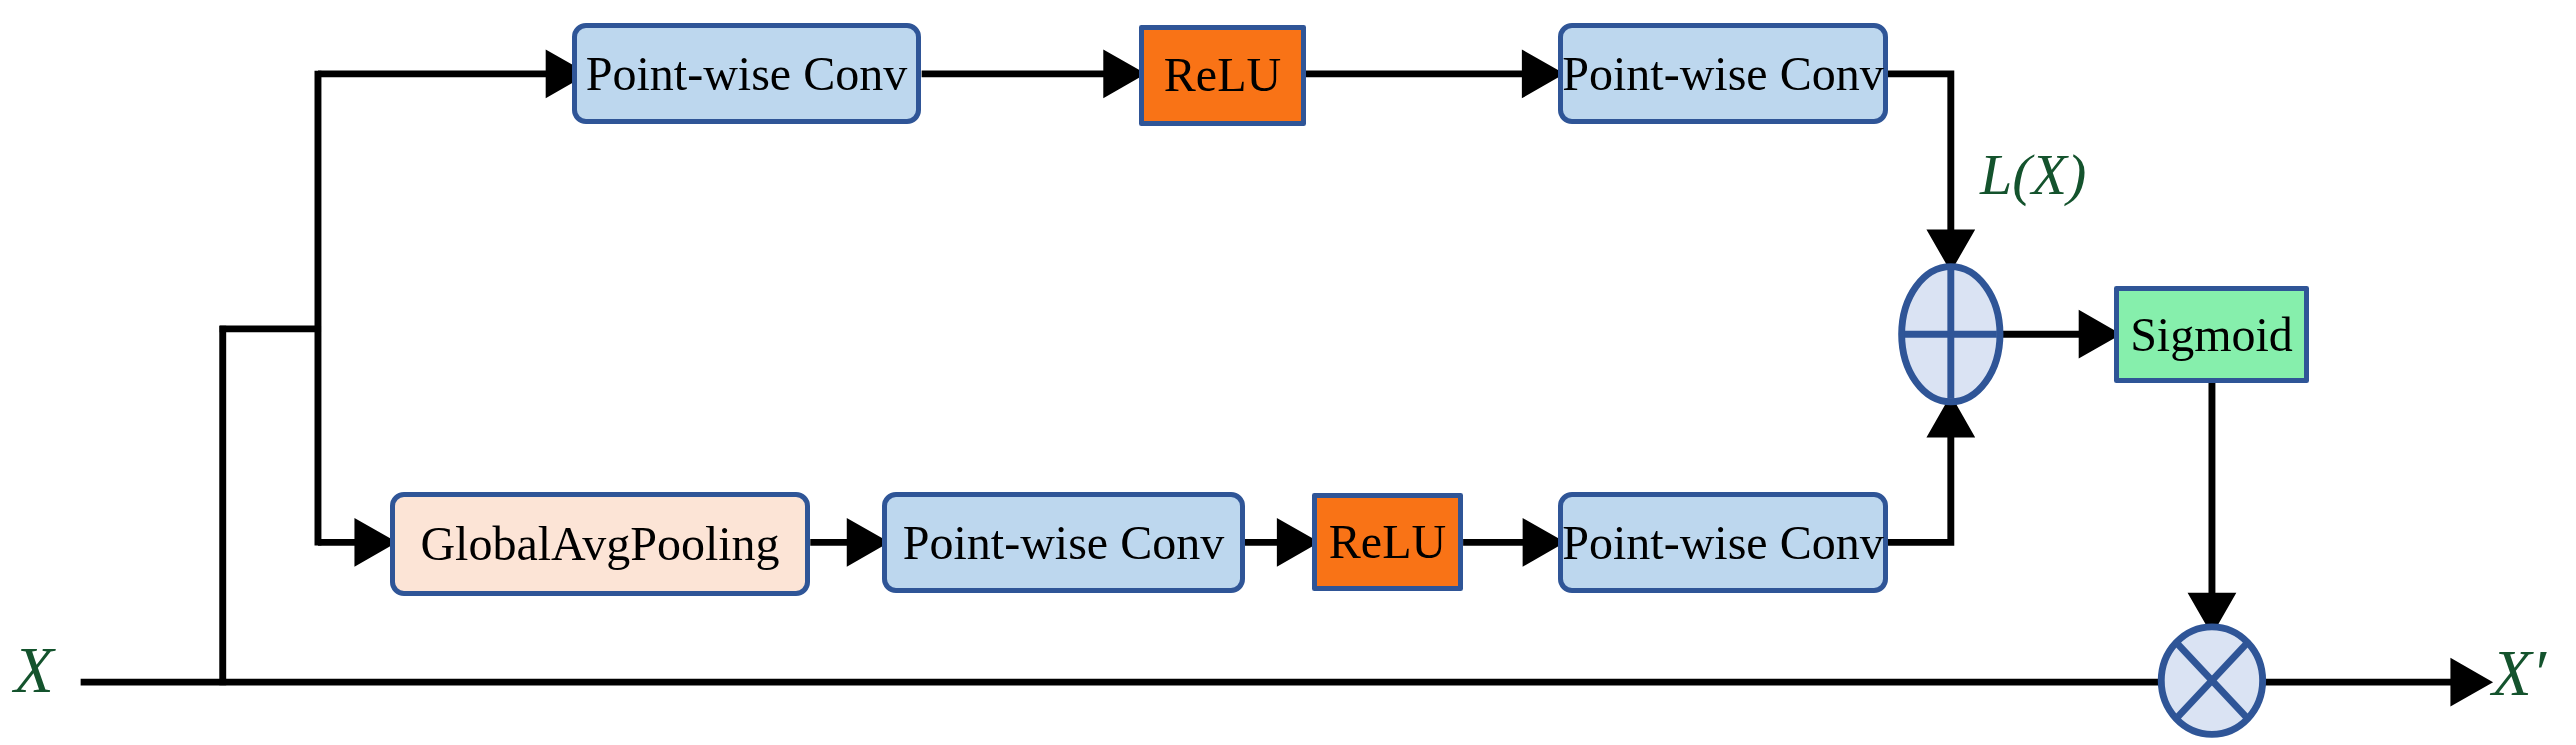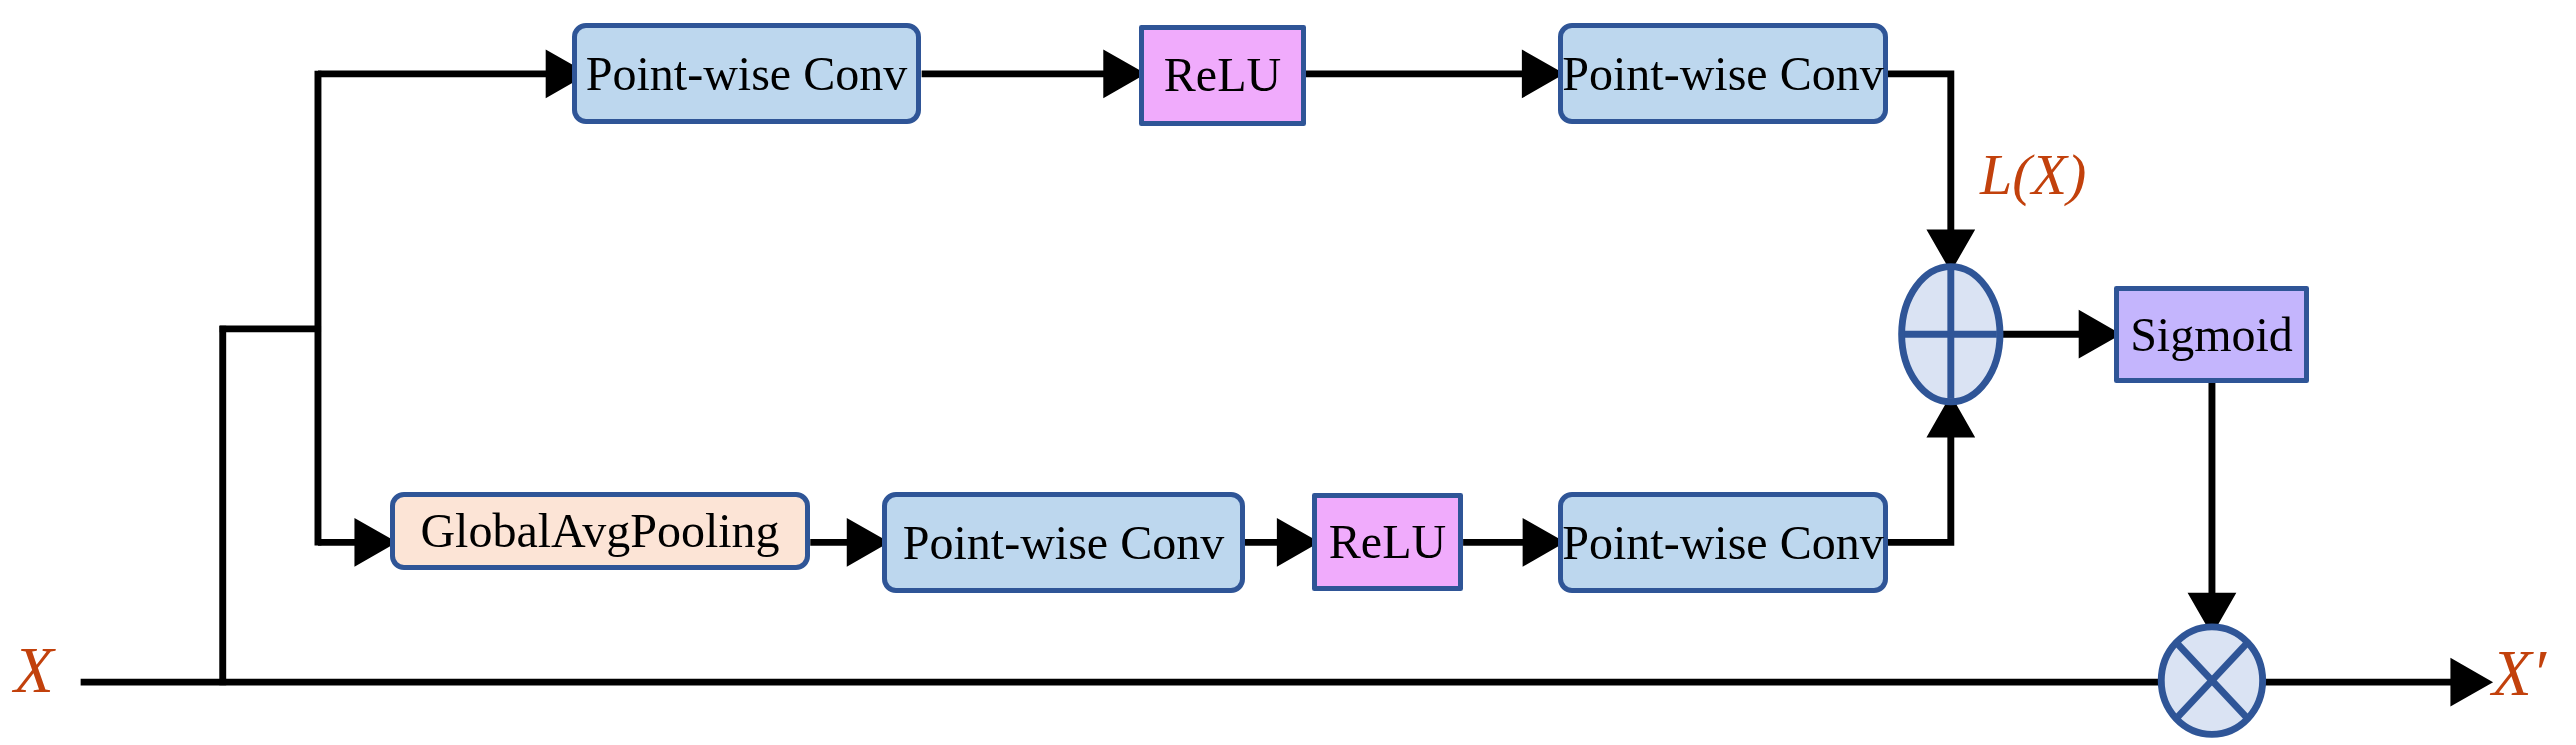--- a/index.html
+++ b/index.html
@@ -5,24 +5,24 @@
   html,body{margin:0;padding:0;background:#ffffff;}
   .canvas{position:relative;width:2576px;height:746px;background:#ffffff;overflow:hidden;
           font-family:"Liberation Serif","DejaVu Serif",serif;}
   .wires{position:absolute;left:0;top:0;width:2576px;height:746px;}
   .box{position:absolute;display:flex;align-items:center;justify-content:center;
        box-sizing:border-box;border:5.4px solid #2F5597;color:#000;
        font-size:48px;line-height:1;white-space:nowrap;}
   .rounded{border-radius:14px;}
   .sq{border-radius:2.3px;}
   .blue{background:#BDD7EE;}
-  .cream{background:#f0abfc;justify-content:center;}
+  .cream{background:#f97316;justify-content:center;}
   .peach{background:#FCE4D6;}
-  .green{background:#c4b5fd;}
-  .mathlabel{position:absolute;font-style:italic;font-size:58px;color:#c2410c;
+  .green{background:#86efac;}
+  .mathlabel{position:absolute;font-style:italic;font-size:58px;color:#14532d;
              display:flex;align-items:center;white-space:nowrap;}
   .iolabel{font-size:65px;}
 </style>
 </head>
 <body>
 
 <div class="canvas">
 
   <svg class="wires" viewBox="0 0 3354 971" fill="none" stroke="#000000" stroke-width="9">
 
@@ -87,21 +87,21 @@
   </div>
 
   <div class="box cream sq" style="left:1139px;top:24.6px;width:167px;height:101px;">
     <span>ReLU</span>
   </div>
 
   <div class="box blue rounded" style="left:1558px;top:23px;width:330px;height:101px;">
     <span>Point-wise Conv</span>
   </div>
 
-  <div class="box peach rounded" style="left:390px;top:492px;width:420px;height:78px;">
+  <div class="box peach rounded" style="left:390px;top:492px;width:420px;height:104px;">
     <span>GlobalAvgPooling</span>
   </div>
 
   <div class="box blue rounded" style="left:882px;top:492px;width:363px;height:101px;">
     <span>Point-wise Conv</span>
   </div>
 
   <div class="box cream sq" style="left:1312px;top:493px;width:151px;height:98px;">
     <span>ReLU</span>
   </div>

